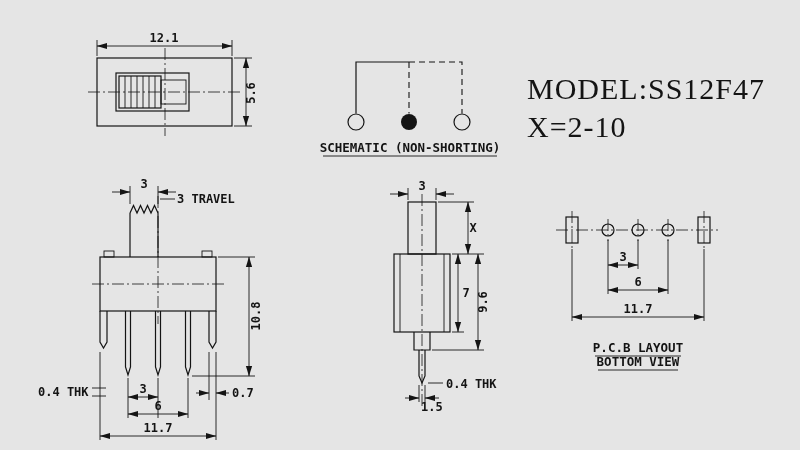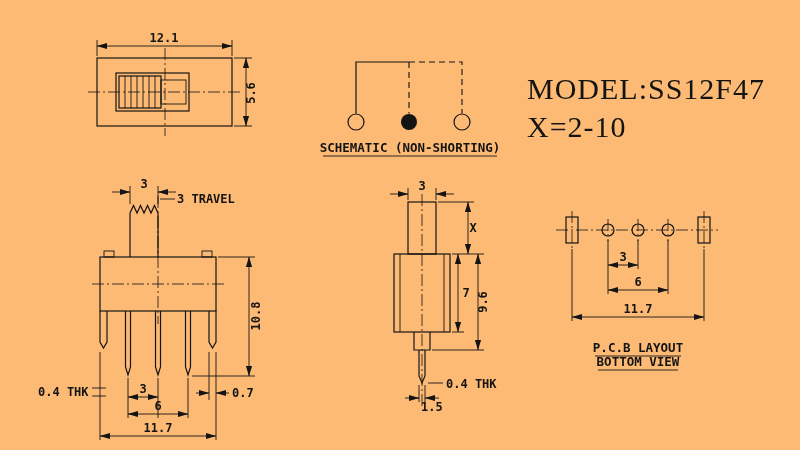--- a/index.html
+++ b/index.html
@@ -1,16 +1,16 @@
 <!DOCTYPE html>
 <html><head>
 <meta charset="utf-8">
 <style>
   html,body{margin:0;padding:0;background:#fff;}
-  .stage{position:relative;width:800px;height:450px;background:#fdba74;overflow:hidden;}
+  .stage{position:relative;width:800px;height:450px;background:#e5e5e5;overflow:hidden;}
   svg{display:block;}
   .ln{stroke:#141414;stroke-width:1.2;fill:none;stroke-linecap:butt;}
   .thin{stroke:#141414;stroke-width:0.9;fill:none;}
   .dimln{stroke:#141414;stroke-width:0.9;fill:none;}
   .cl{stroke:#141414;stroke-width:0.8;fill:none;stroke-dasharray:12 3 2 3;}
   .dash{stroke:#141414;stroke-width:1.1;fill:none;stroke-dasharray:6 4;}
   .dim{font:bold 12px "DejaVu Sans Mono", monospace;fill:#141414;}
   .cap{font:bold 12.5px "DejaVu Sans Mono", monospace;fill:#141414;}
   .model{font:30px "Liberation Serif", serif;fill:#141414;letter-spacing:1px;}
 </style>

